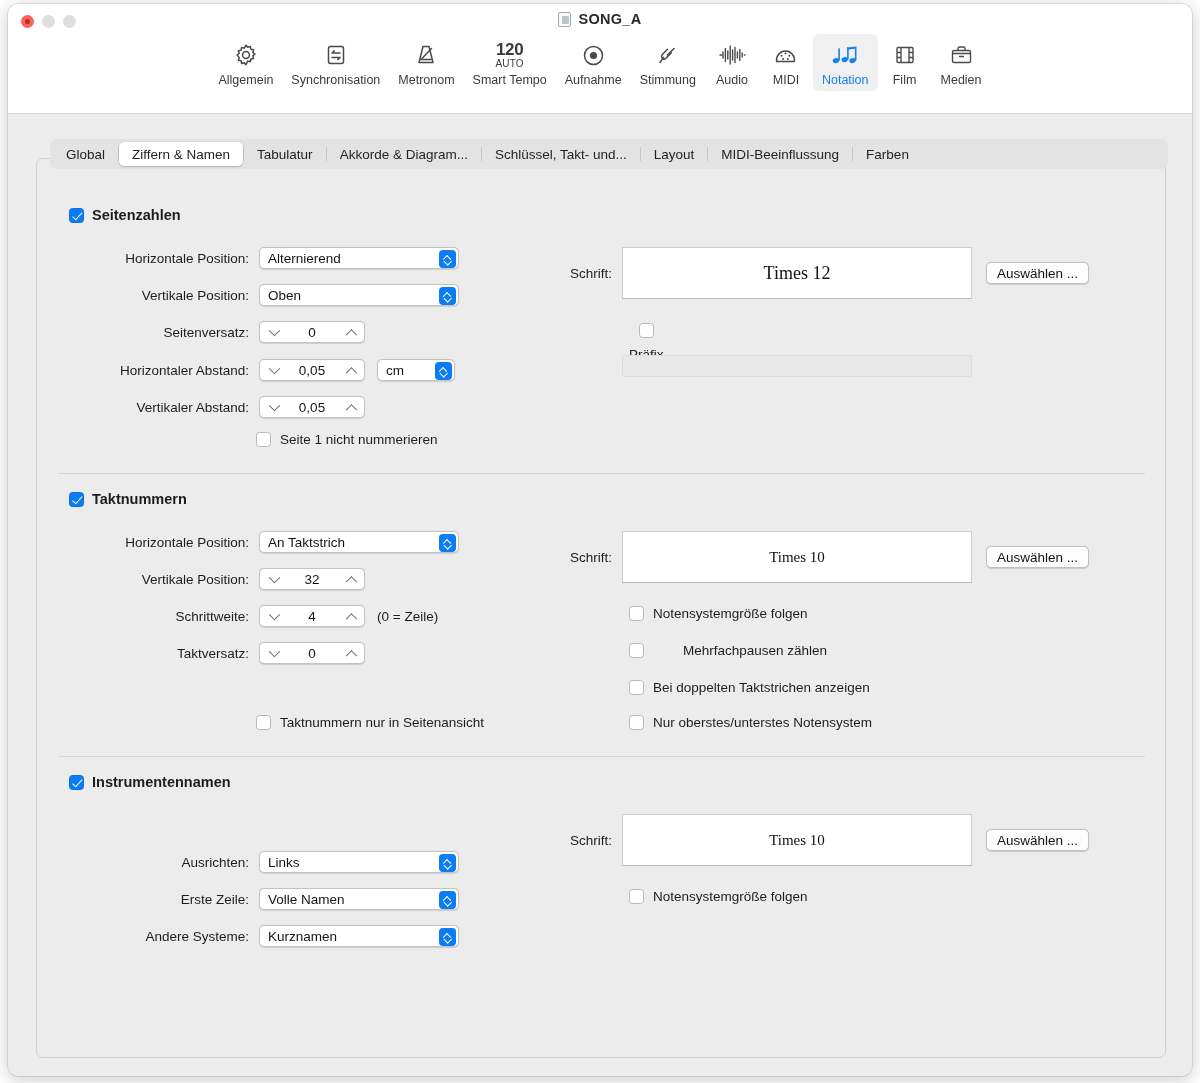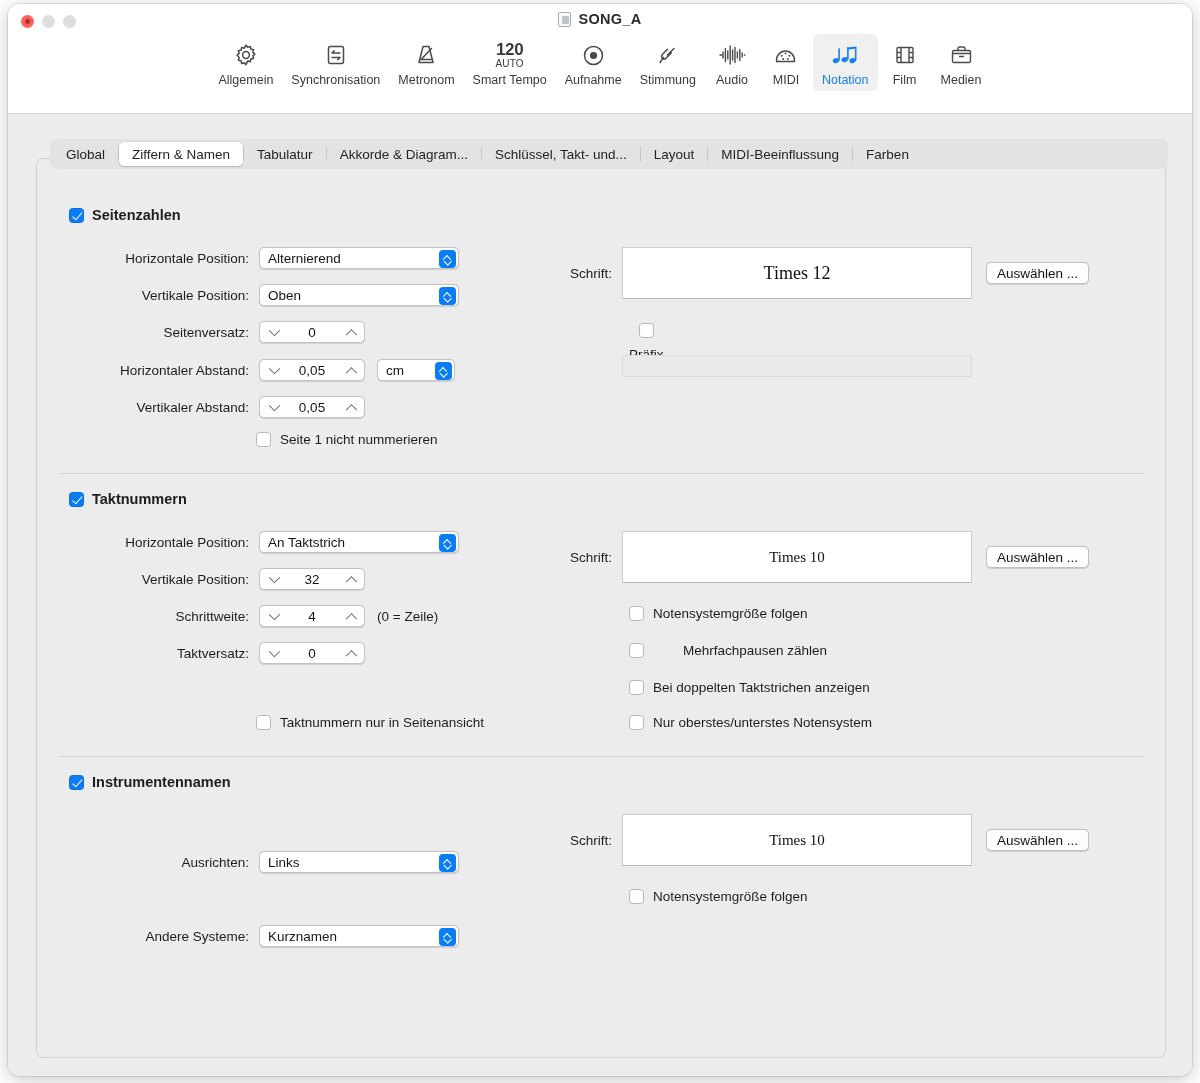--- a/index.html
+++ b/index.html
@@ -473,20 +473,30 @@
         <div class="lbl" style="width:180px;">Ausrichten:</div>
         <div class="popup" style="width:200px; margin-left:10px;">
           <span class="pv">Links</span>
           <span class="arrows">
               <i class="chev up"></i>
               <i class="chev dn"></i>
             </span>
         </div>
       </div>
 
+      <div class="row" style="left:32px; top:729px;">
+        <div class="lbl" style="width:180px;">Erste Zeile:</div>
+        <div class="popup" style="width:200px; margin-left:10px;">
+          <span class="pv">Volle Namen</span>
+          <span class="arrows">
+              <i class="chev up"></i>
+              <i class="chev dn"></i>
+            </span>
+        </div>
+      </div>
 
       <div class="row" style="left:32px; top:766px;">
         <div class="lbl" style="width:180px;">Andere Systeme:</div>
         <div class="popup" style="width:200px; margin-left:10px;">
           <span class="pv">Kurznamen</span>
           <span class="arrows">
               <i class="chev up"></i>
               <i class="chev dn"></i>
             </span>
         </div>

